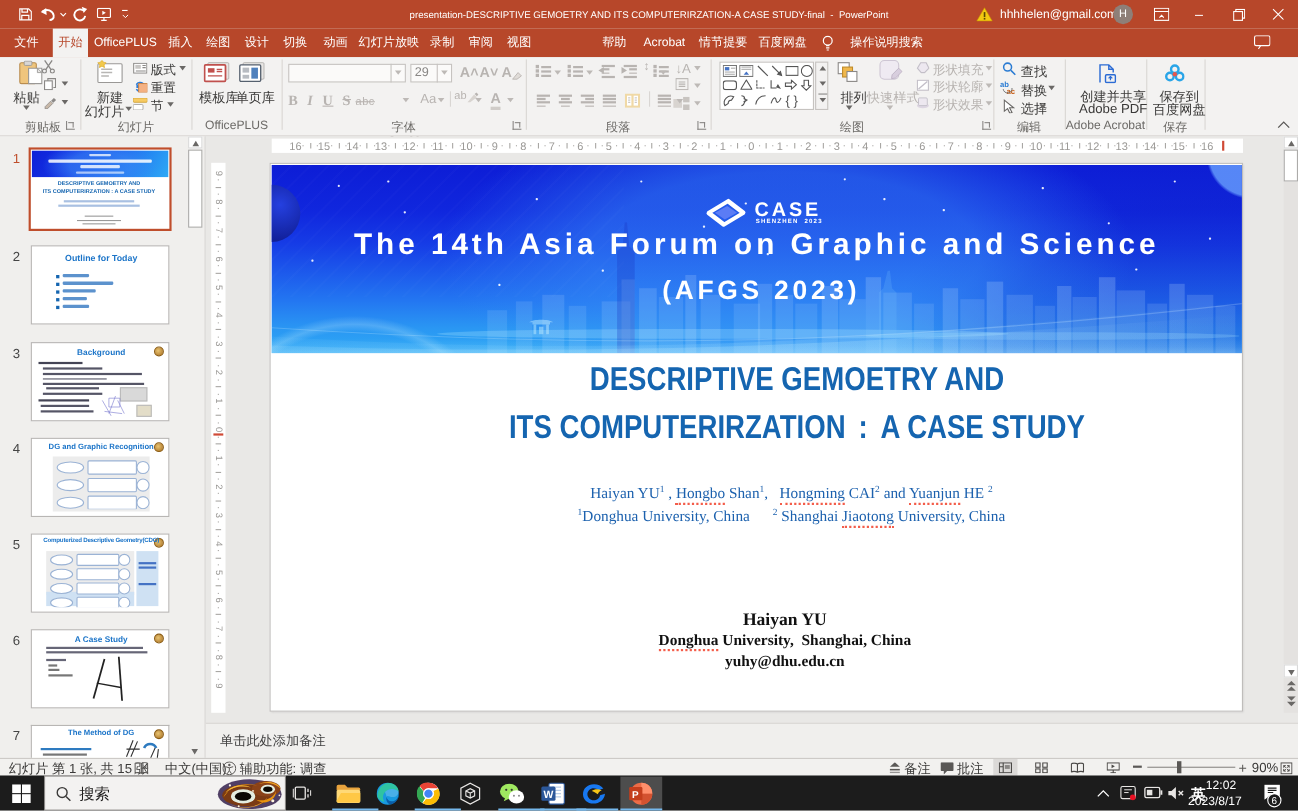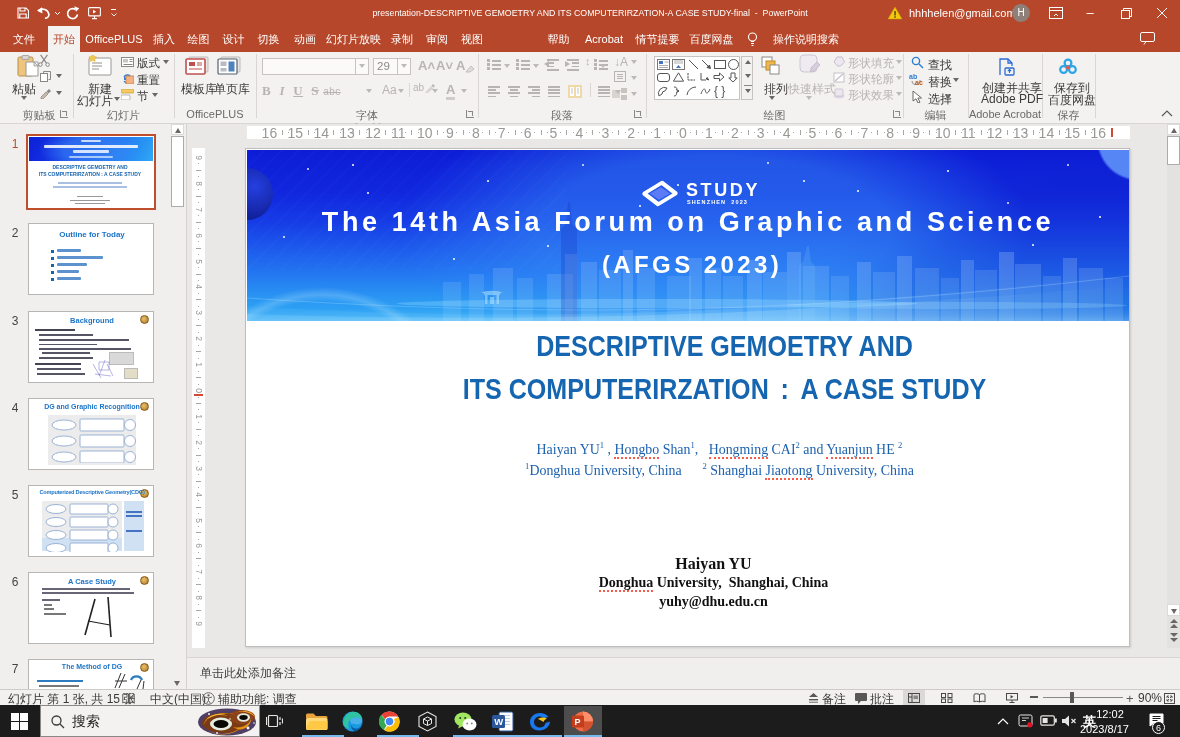--- a/index.html
+++ b/index.html
@@ -18,21 +18,21 @@
 .gsep{position:absolute;top:2px;height:64px;width:1px;background:#D9D6D3;}
 .launch{position:absolute;top:58px;width:8px;height:8px;border-left:1px solid #8a8886;border-bottom:1px solid #8a8886;}
 .launch:after{content:"";position:absolute;left:1px;bottom:1px;width:4px;height:4px;border-right:1px solid #8a8886;border-top:1px solid #8a8886;}
 .rbtxt{position:absolute;font-size:11.5px;color:#3b3a39;white-space:nowrap;}
 .rbtxt.dis{color:#b8b4b1;}
 .cv{width:0;height:0;border-left:3px solid transparent;border-right:3px solid transparent;border-top:4px solid currentColor;color:#6a6866;}
 .cv.dis{color:#bdb9b6;}
 
 #mainarea{position:absolute;left:187px;top:124px;width:993px;height:533px;background:#E9E8E6;}
 #hruler{position:absolute;left:60px;top:2px;width:883px;height:13px;background:#FFFFFF;}
-.rn{position:absolute;top:2px;width:0;font-size:14px;color:#9a9895;font-style:normal;line-height:11px;}
+.rn{position:absolute;top:2px;width:0;font-size:10px;color:#9a9895;font-style:normal;line-height:11px;}
 .rn{display:inline-block;transform:translateX(-50%);text-align:center;width:14px;}
 .rd{position:absolute;top:6px;width:1px;height:1px;background:#a9a7a4;}
 .rt{position:absolute;top:4px;width:1px;height:5px;background:#a9a7a4;}
 #vruler{position:absolute;left:5px;top:24px;width:13px;height:500px;background:#FFFFFF;}
 .vn{position:absolute;left:1px;width:11px;font-size:8.5px;color:#9a9895;font-style:normal;text-align:center;transform:rotate(90deg);line-height:11px;}
 .vd{position:absolute;left:6px;width:1px;height:1px;background:#a9a7a4;}
 .vt{position:absolute;left:4px;width:5px;height:1px;background:#a9a7a4;}
 
 #slide{position:absolute;left:58px;top:24px;width:885px;height:499px;background:#fff;border:1px solid #BFBDBB;box-shadow:1px 1px 2px rgba(0,0,0,.12);}
 
@@ -886,21 +886,21 @@
         <div class="abs" style="left:206px;top:108px;width:1.5px;height:1.5px;border-radius:50%;background:rgba(255,255,255,.9);"></div>
         <div class="abs" style="left:556px;top:30px;width:1.5px;height:1.5px;border-radius:50%;background:rgba(255,255,255,.9);"></div>
         <div class="abs" style="left:105px;top:14px;width:1.5px;height:1.5px;border-radius:50%;background:rgba(255,255,255,.9);"></div>
         <div class="abs" style="left:785px;top:94px;width:1.5px;height:1.5px;border-radius:50%;background:rgba(255,255,255,.9);"></div>
         <svg class="abs" style="left:384px;top:27px" width="58" height="32" viewBox="0 0 58 32">
 <g transform="translate(29,16.5) skewX(-10) scale(.72,.82)">
             <path d="M0 -13 L22 0 L0 13 L-22 0 Z" fill="none" stroke="#fff" stroke-width="5" stroke-linejoin="round"></path>
 <path d="M0 -7.5 L14 0 L0 7.5 L-14 0 Z" fill="#5B7CF5"></path>
           </g>
         </svg>
-        <div class="abs" style="left:439px;top:30px;color:#fff;font-weight:bold;font-size:18px;letter-spacing:2.6px;">STUDY</div>
+        <div class="abs" style="left:439px;top:30px;color:#fff;font-weight:bold;font-size:18px;letter-spacing:2.6px;">CASE</div>
         <div class="abs" style="left:440px;top:49px;color:#fff;font-weight:bold;font-size:5.5px;letter-spacing:1.1px;">SHENZHEN&nbsp;&nbsp;2023</div>
         <div class="bl" style="left:0;top:57px;font-size:27px;letter-spacing:3.6px;">The 14th Asia Forum on Graphic and Science</div>
         <div class="bl" style="left:0;top:90px;font-size:24px;letter-spacing:3.4px;text-indent:8px;margin-top:11px;">(AFGS 2023)</div>
       </div>
       <div class="abs" style="left:36px;top:0;width:885px;text-align:center;font-weight:bold;color:#1565B0;font-size:30px;">
         <div class="abs" style="left:0;top:180px;width:885px;transform:scaleX(.836);">DESCRIPTIVE GEMOETRY AND</div>
         <div class="abs" style="left:0;top:223px;width:885px;transform:scaleX(.836);">ITS COMPUTERIRZATION<span style="margin:0 14px;">:</span>A CASE STUDY</div>
       </div>
       <div id="authors">
 <div class="abs" style="left:0;top:293px;width:885px;font-size:13.9px;">Haiyan YU<sup>1</sup> , <span class="sq">Hongbo</span> Shan<sup>1</sup>,&nbsp;&nbsp;&nbsp;<span class="sq">Hongming</span> CAI<sup>2</sup> and <span class="sq">Yuanjun</span> HE <sup>2</sup></div>

